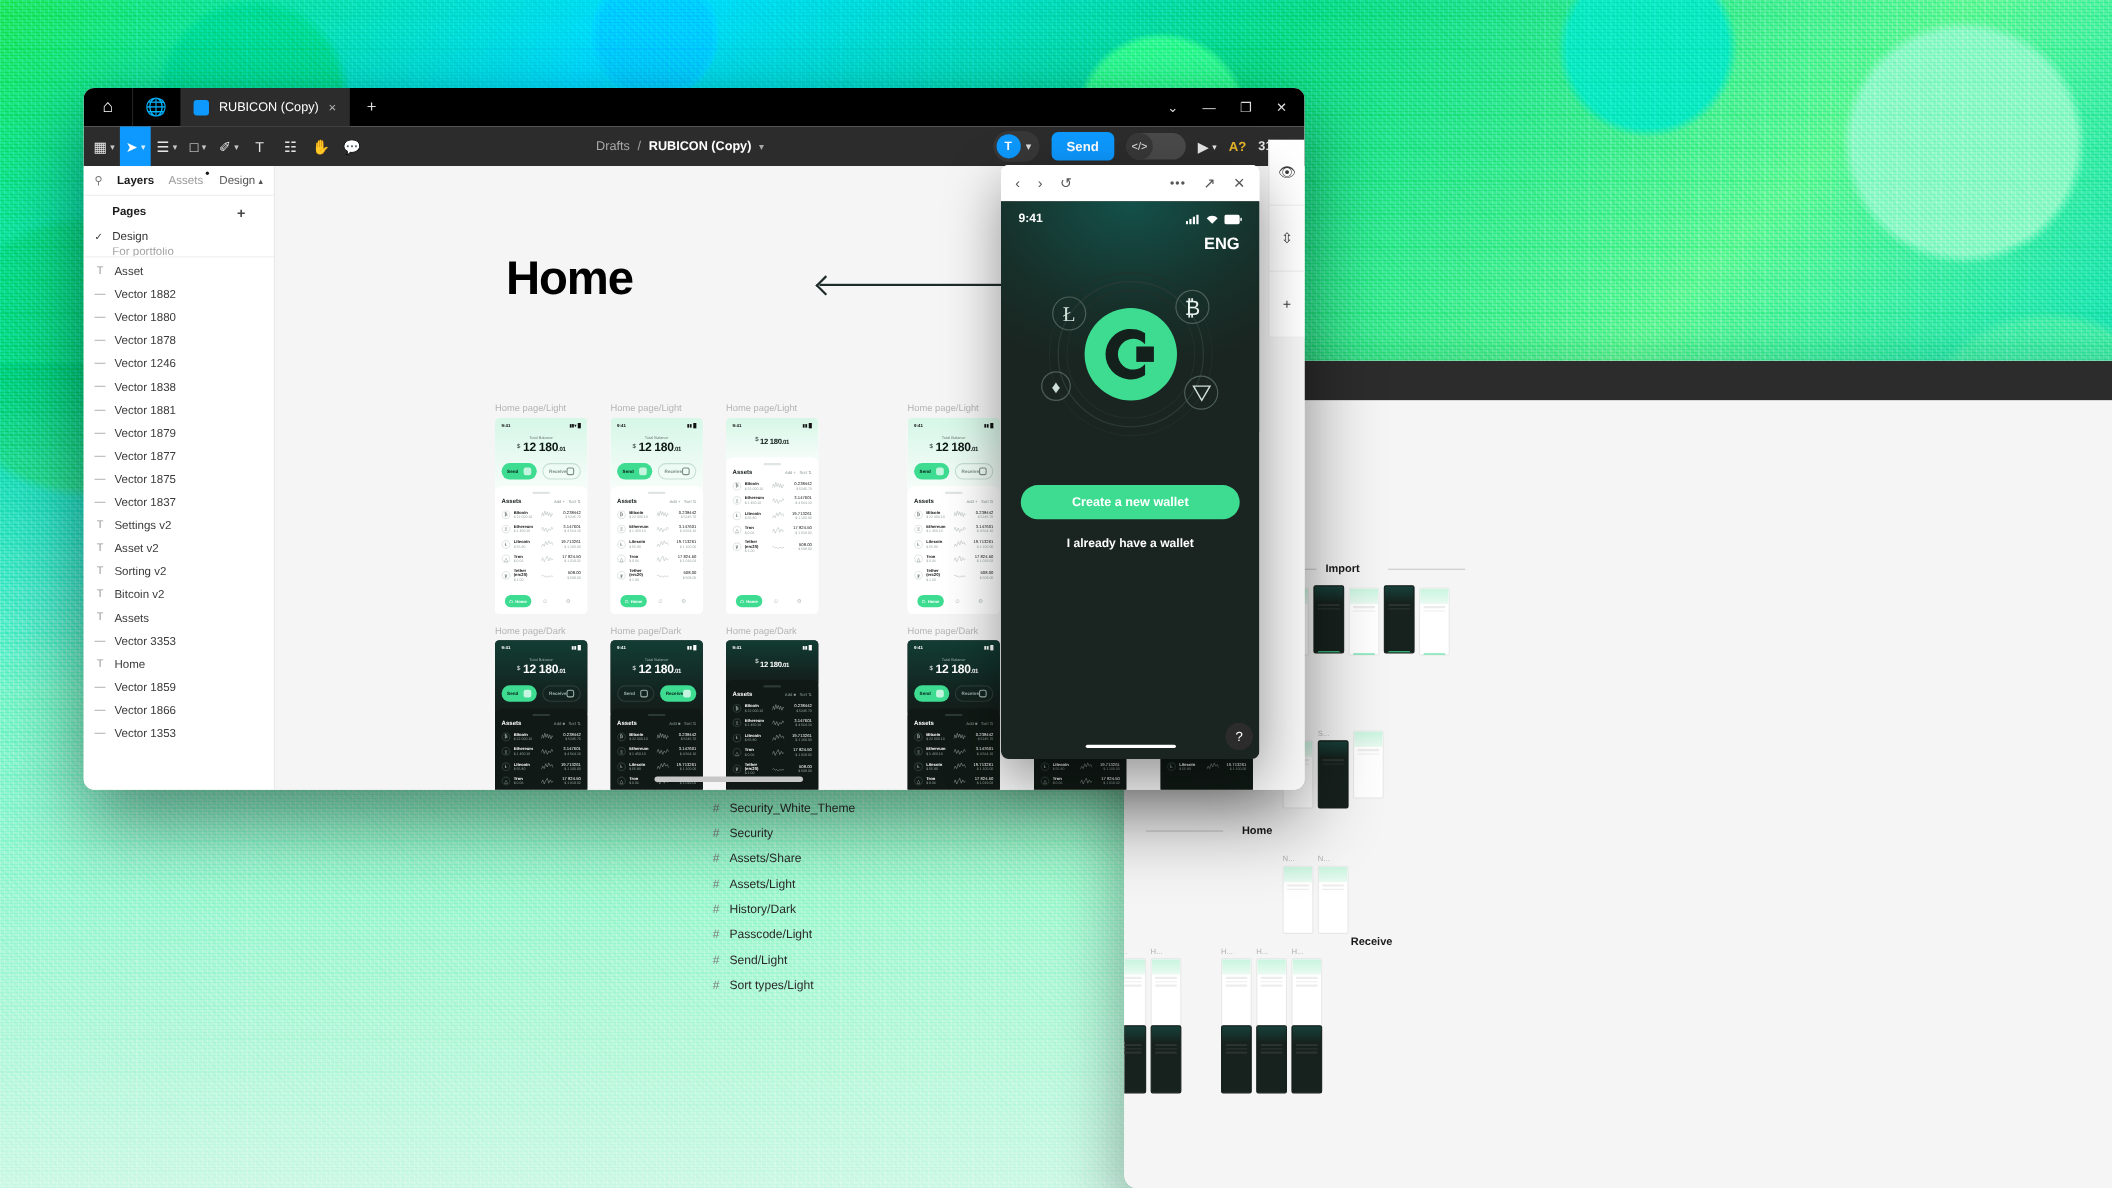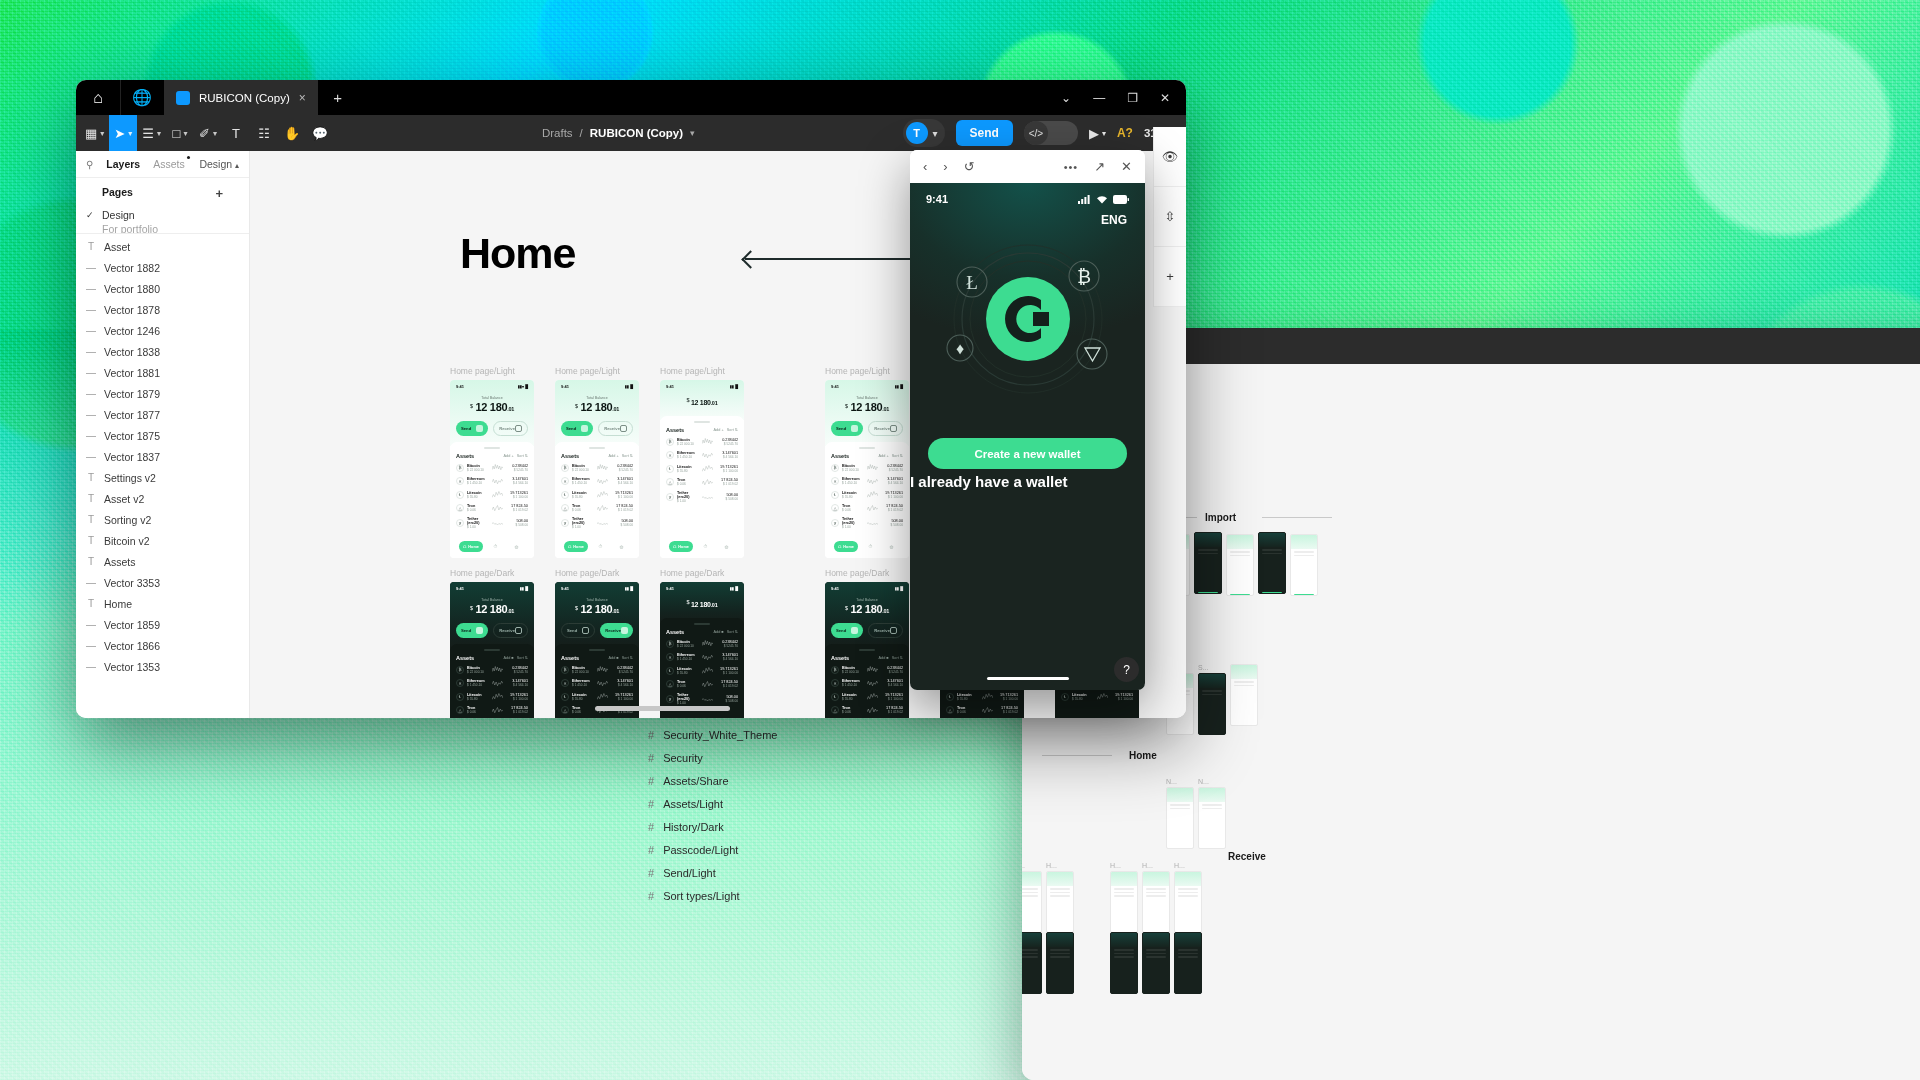--- a/index.html
+++ b/index.html
@@ -189,28 +189,28 @@
   .proto-bar { height:33px; display:flex; align-items:center; padding:0 13px; gap:16px; color:#555; font-size:13px; background:#fff;}
   .proto-bar .sp { flex:1; }
   .proto-bar span { cursor:pointer; }
   .proto-screen { height: calc(100% - 33px); background:#1a2420; position:relative; overflow:hidden; }
   .proto-screen:before {
     content:""; position:absolute; left:0; right:0; top:0; height:210px;
     background: radial-gradient(120% 100% at 50% 0%, #13514a 0%, #17302a 45%, #1a2420 75%);
   }
   .pstatus { position:relative; display:flex; align-items:center; justify-content:space-between; padding:10px 16px 0; color:#fff; font-size:11px; font-weight:bold;}
   .pstatus .right { display:flex; align-items:center; gap:5px; font-size:10px;}
-  .plang { position:relative; text-align:right; padding:8px 18px 0; color:#fff; font-size:12px; font-weight:bold; cursor:pointer;}
+  .plang { position:relative; text-align:right; padding:8px 18px 0; color:#fff; font-size:15px; font-weight:bold; cursor:pointer;}
   .plogo-wrap { position:relative; height:185px; display:flex; align-items:center; justify-content:center; }
   .pheadline { position:relative; text-align:center; color:#fff; font-size:21px; line-height:1.22; padding: 6px 18px 0; }
   .pcta {
     position:relative; margin: 26px 18px 0; height:31px; border-radius:16px; background:#3ddc91;
     color:#fff; font-size:11.5px; font-weight:bold; display:flex; align-items:center; justify-content:center; cursor:pointer;
   }
-  .psec { position:relative; color:#fff; font-size:15px; font-weight:bold; margin-top:4px; cursor:pointer;}
+  .psec { position:relative; text-align:center; color:#fff; font-size:11px; font-weight:bold; margin-top:16px; cursor:pointer;}
   .phome-ind { position:absolute; left:50%; transform:translateX(-50%); bottom:10px; width:82px; height:3.5px; border-radius:3px; background:#fff; }
   .proto-help {
     position:absolute; right:6px; bottom:8px; width:25px; height:25px; border-radius:50%;
     background:#2c2c2c; color:#fff; font-size:12px; display:flex; align-items:center; justify-content:center; cursor:pointer;
   }
 
   
   #rrail { position:absolute; right:0; top:47px; width:33px; background:#fff; border-left:1px solid #ececec; }
   .rrail-btn { height:60px; display:flex; align-items:center; justify-content:center; color:#3a3a3a; font-size:13px; border-bottom:1px solid #efefef; cursor:pointer; }
 </style>

